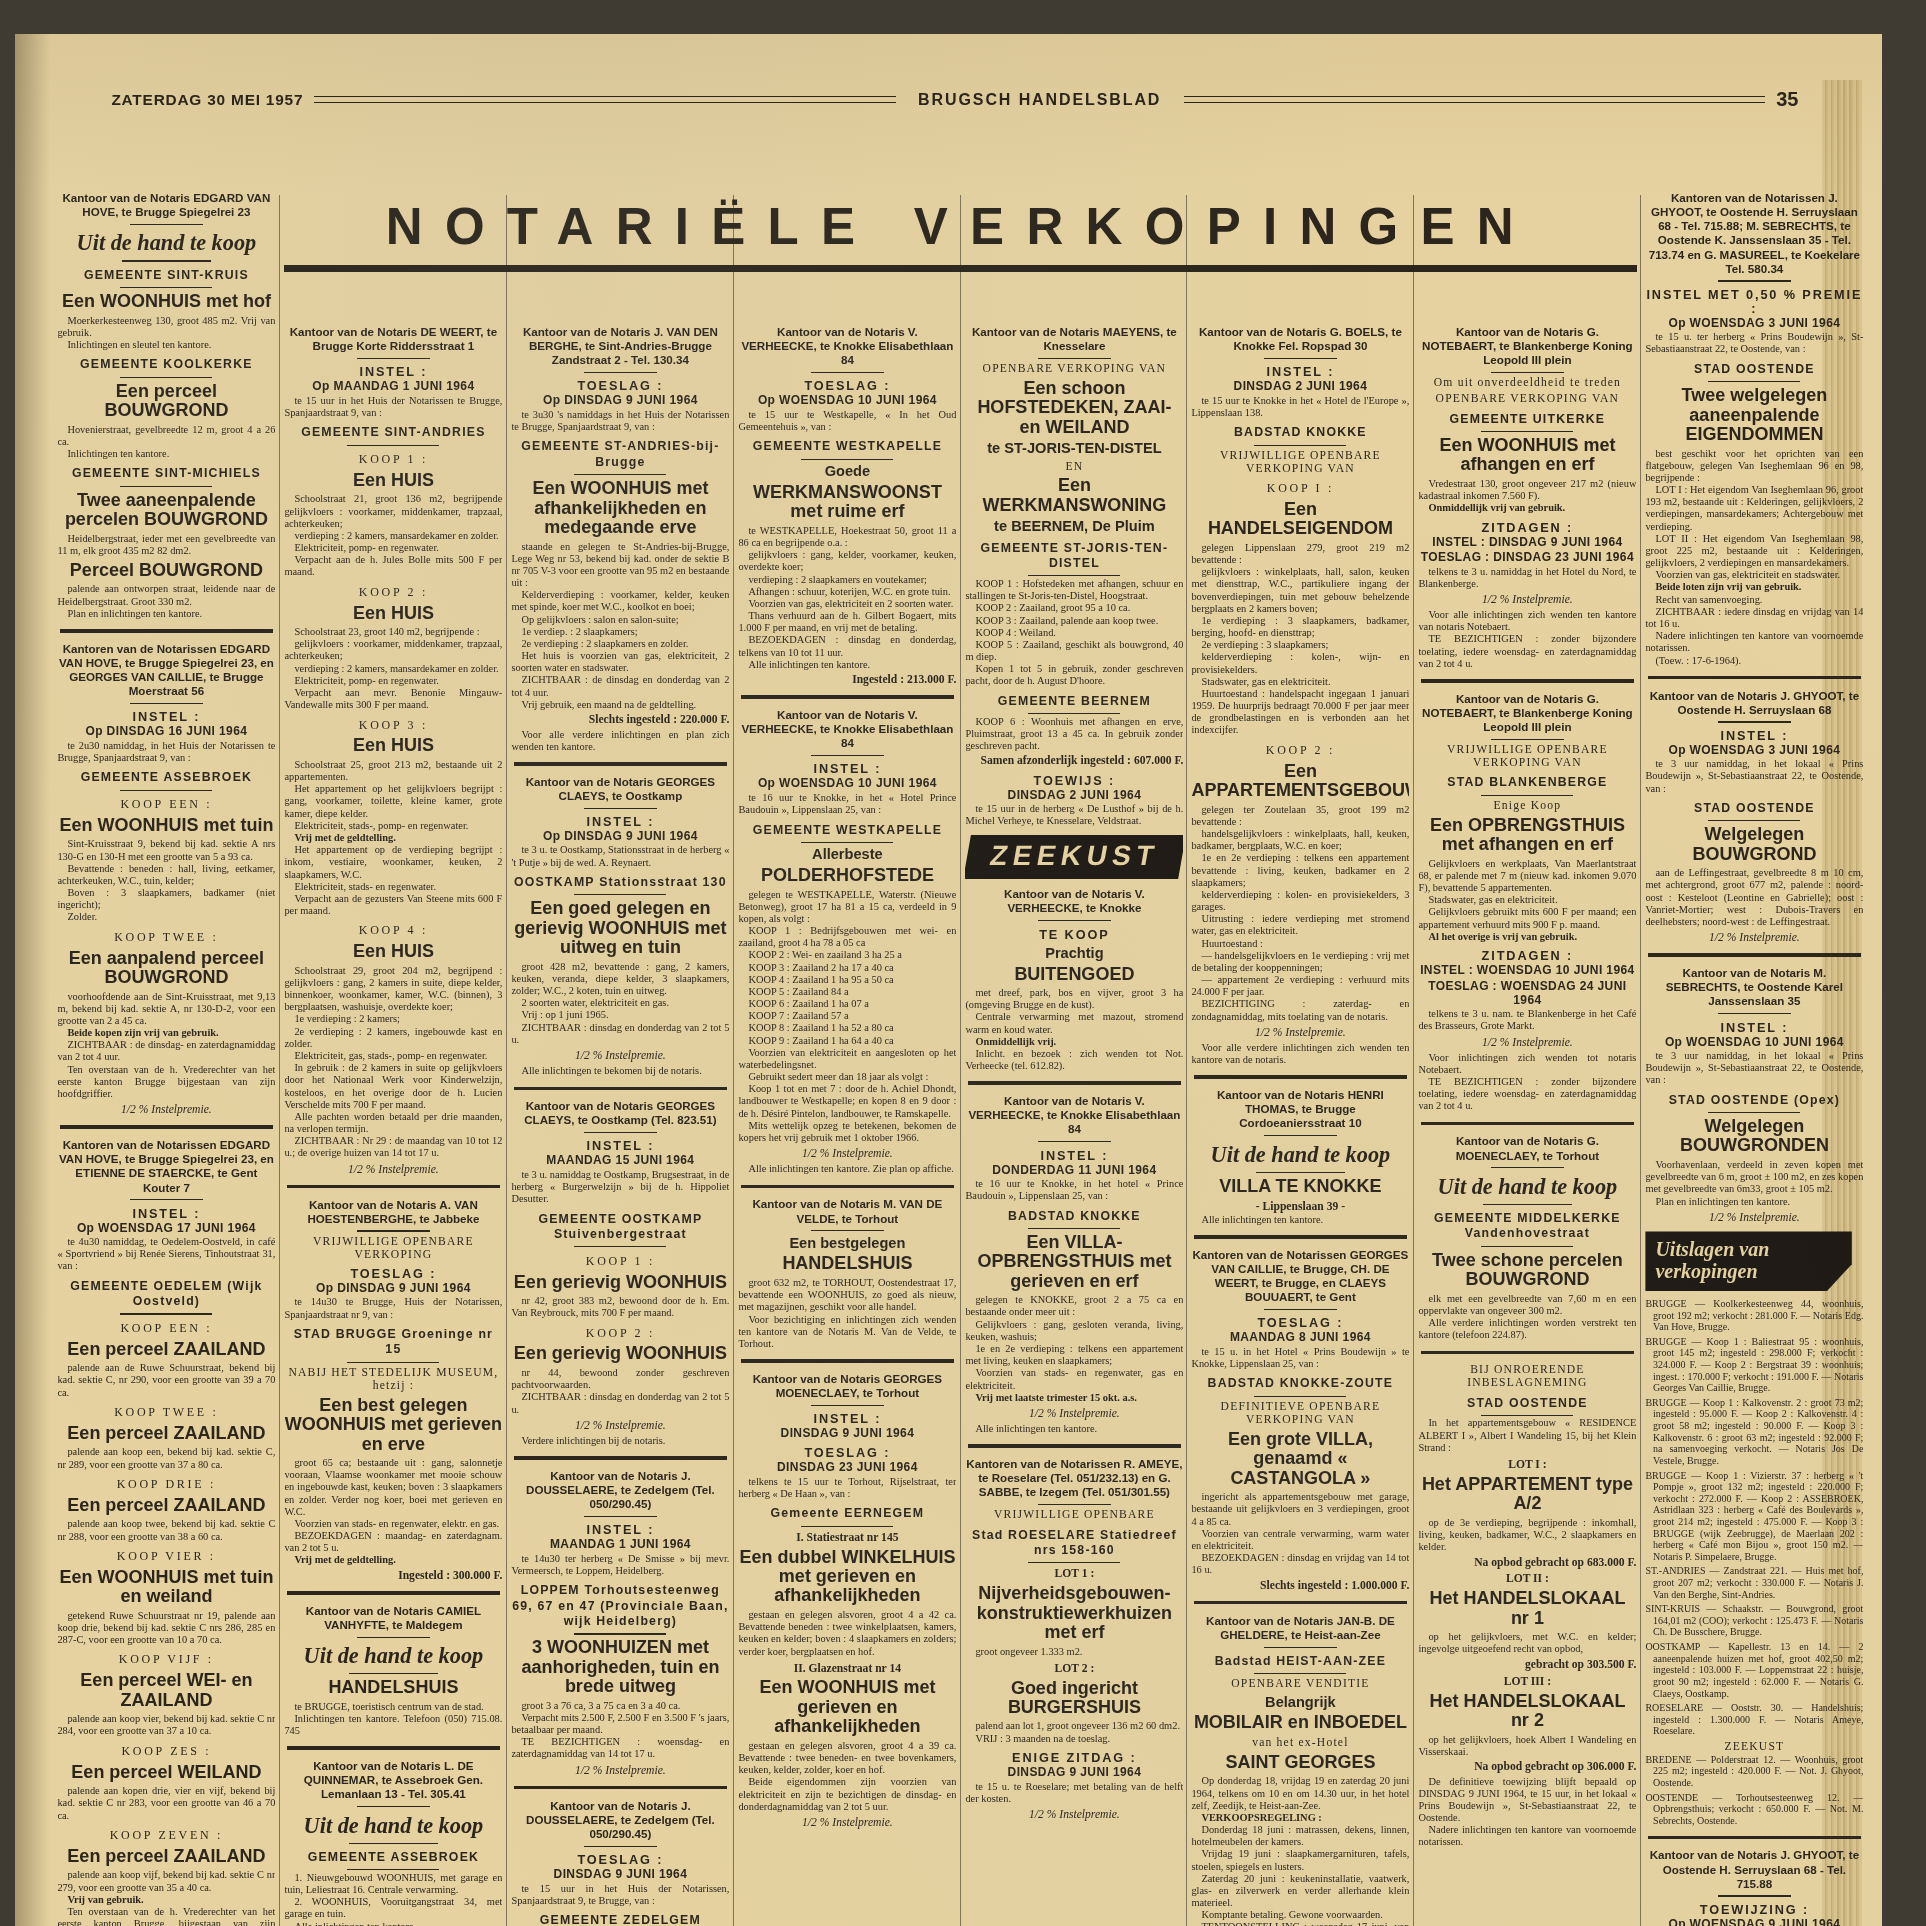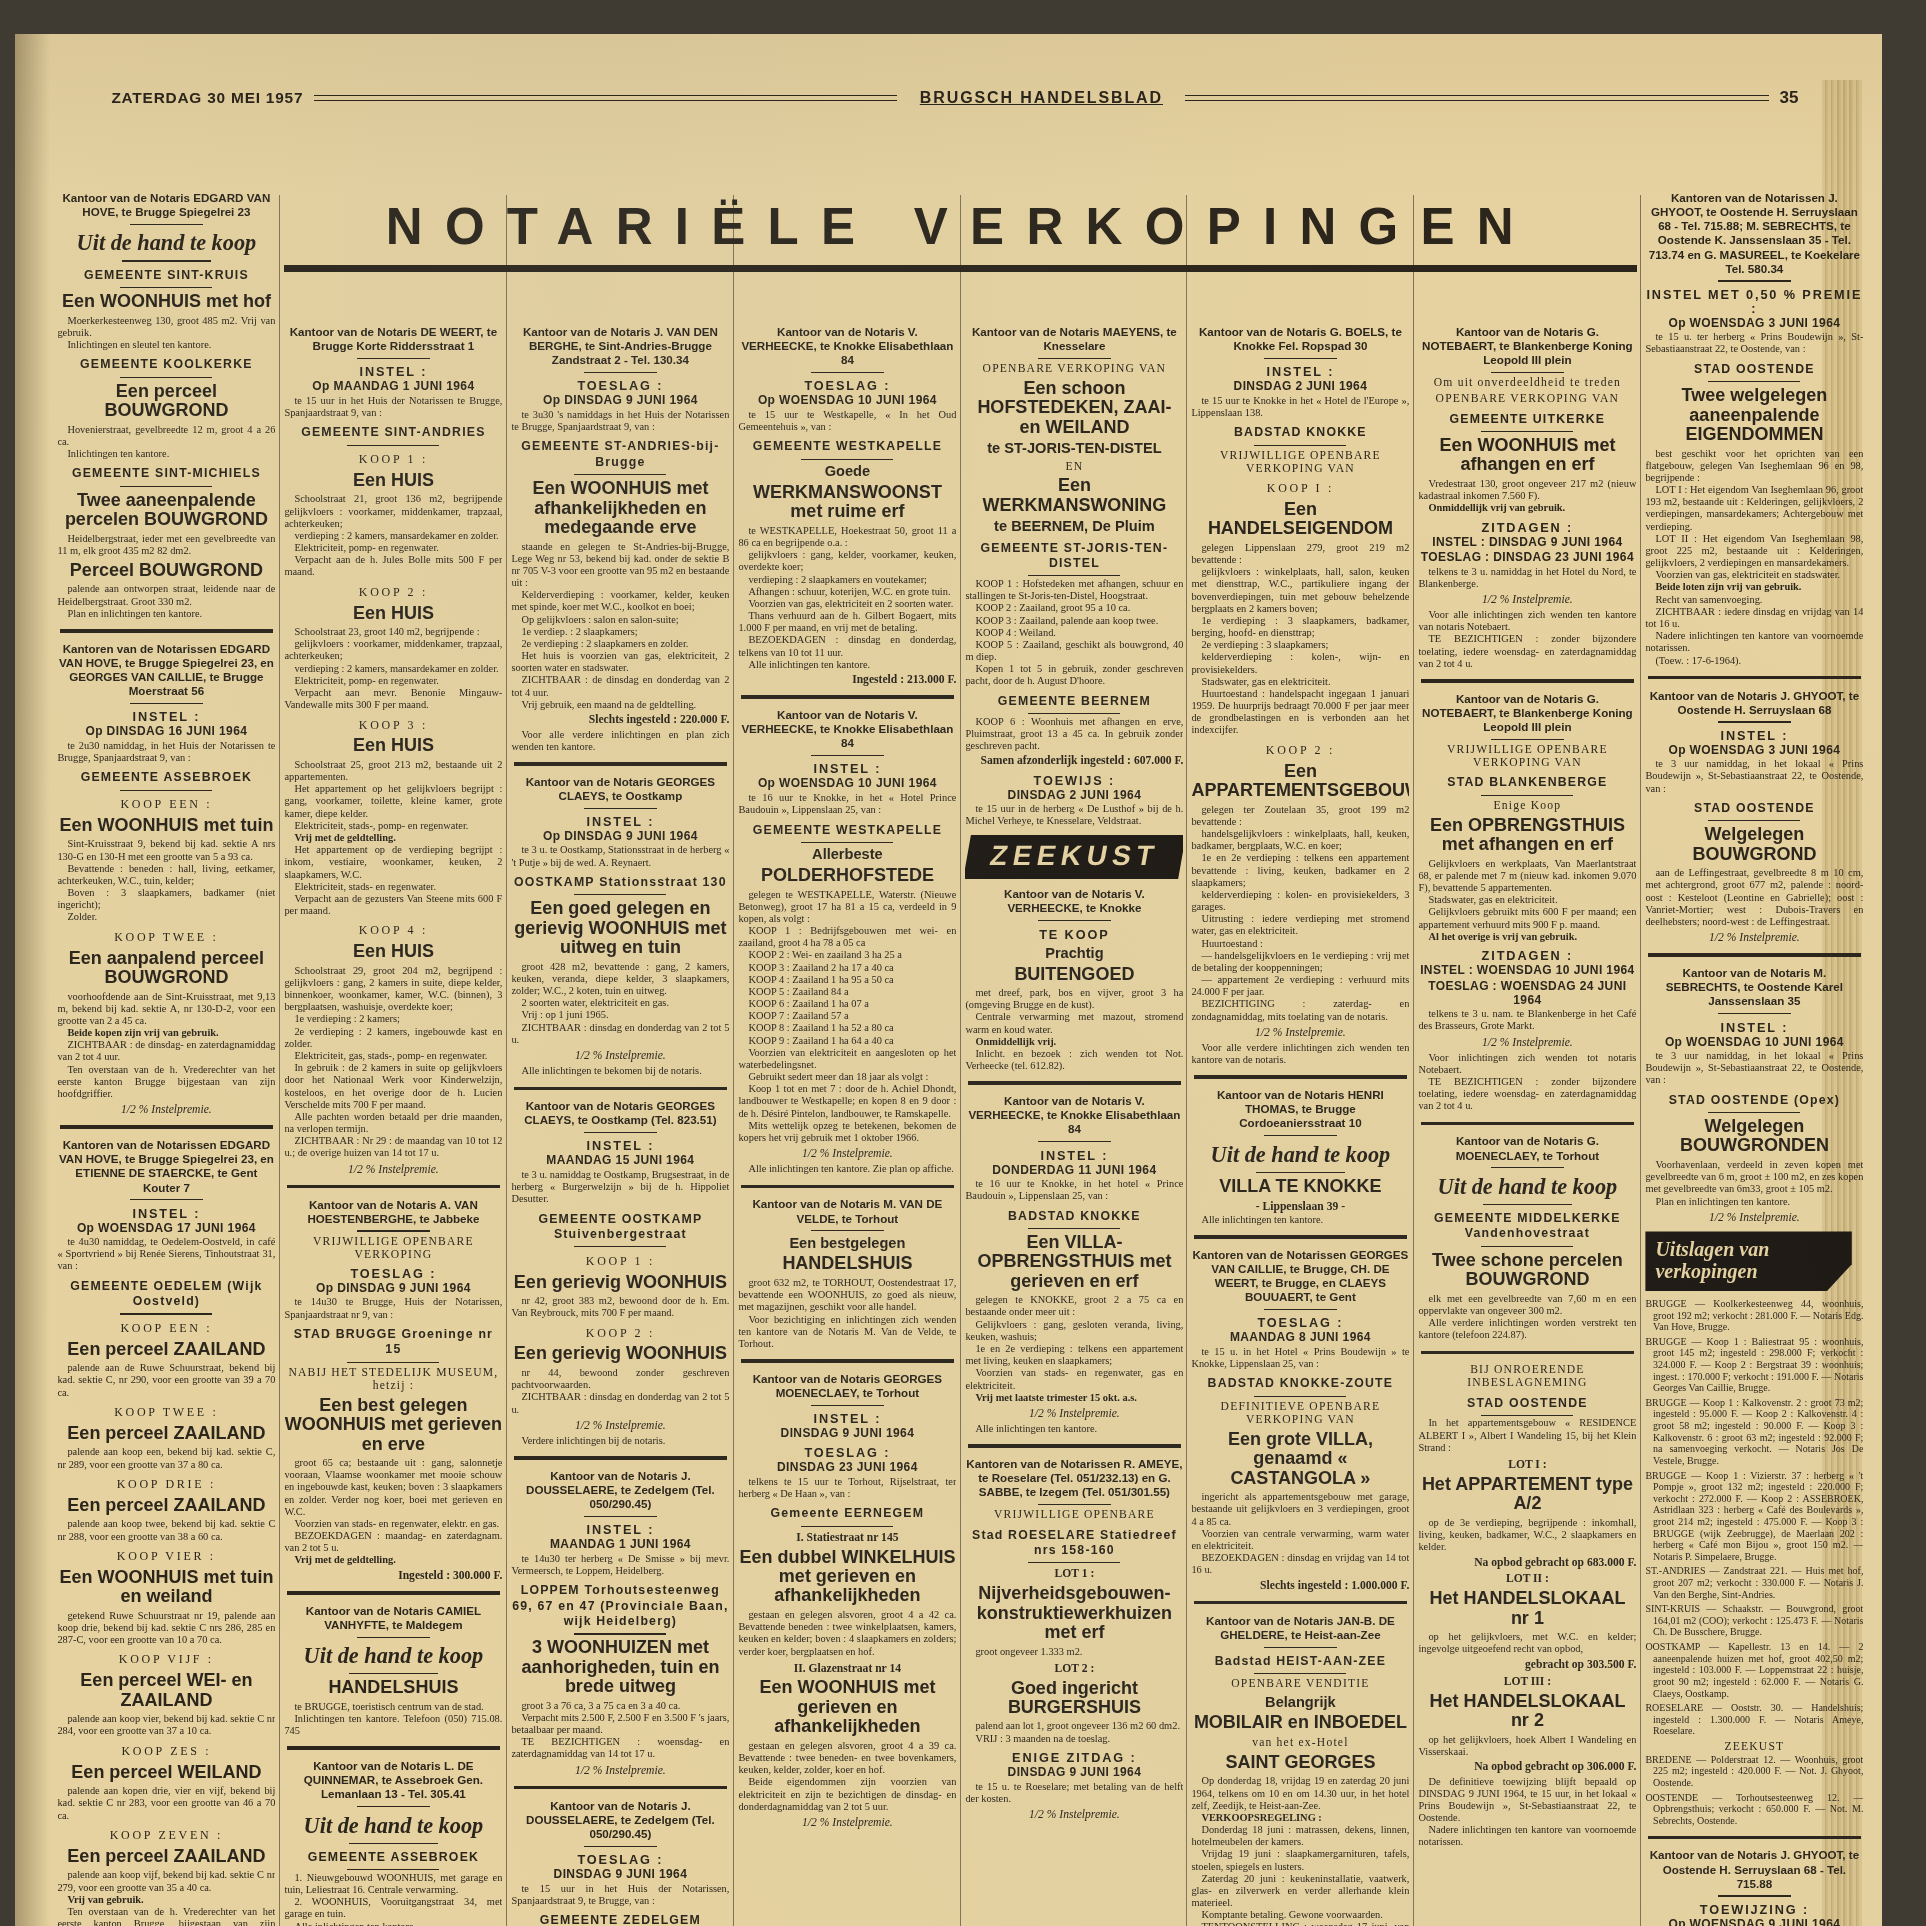--- a/index.html
+++ b/index.html
@@ -12,22 +12,22 @@
   .paper::after{content:'';position:absolute;inset:0;pointer-events:none;z-index:4;
          background:radial-gradient(ellipse at 30% 8%,rgba(140,155,170,.07),transparent 45%),
                     radial-gradient(ellipse at 70% 55%,rgba(140,155,170,.05),transparent 50%),
                     linear-gradient(180deg,rgba(120,90,40,.08),rgba(120,90,40,0) 6%);}
   .stack{position:absolute;right:20px;top:46px;width:40px;height:2657px;z-index:1;
          background:repeating-linear-gradient(90deg,#d9c48f 0 2.7px,#c4ab74 2.7px 4.2px,#cfb983 4.2px 6.2px);}
   
   .hdr{position:absolute;left:96px;top:54px;width:1687px;display:flex;align-items:center;
        font-family:"Liberation Sans",sans-serif;font-weight:bold;z-index:6;}
   .hdr .dt{font-size:15.4px;letter-spacing:0.8px;white-space:nowrap;}
-  .hdr .nm{font-size:16px;letter-spacing:1.9px;white-space:nowrap;padding:0 11.6px;text-decoration:underline;}
-  .hdr .pg{font-size:17px;}
+  .hdr .nm{font-size:16px;letter-spacing:1.9px;white-space:nowrap;padding:0 11.6px;}
+  .hdr .pg{font-size:20px;}
   .hline{flex:1;height:4.6px;border-top:1.5px solid #2b251b;border-bottom:1.5px solid #2b251b;margin:0 10.8px;}
   
   .cols{position:absolute;left:42px;top:157px;width:1807px;height:2512px;z-index:3;}
   .titlewrap{position:absolute;left:227px;top:6.2px;width:1353px;text-align:center;}
   .bigtitle{font-family:"Liberation Sans",sans-serif;font-weight:bold;font-size:51px;
             letter-spacing:22.3px;white-space:nowrap;}
   .titlebar{height:7.7px;background:#2b251b;margin-top:8.5px;}
   .col{position:absolute;top:0;width:218px;height:2512px;overflow:hidden;}
   .col.pushed{padding-top:134px;height:2378px;}
   .vdiv{position:absolute;top:3.9px;width:0.8px;height:2496px;background:rgba(43,37,27,.55);}

